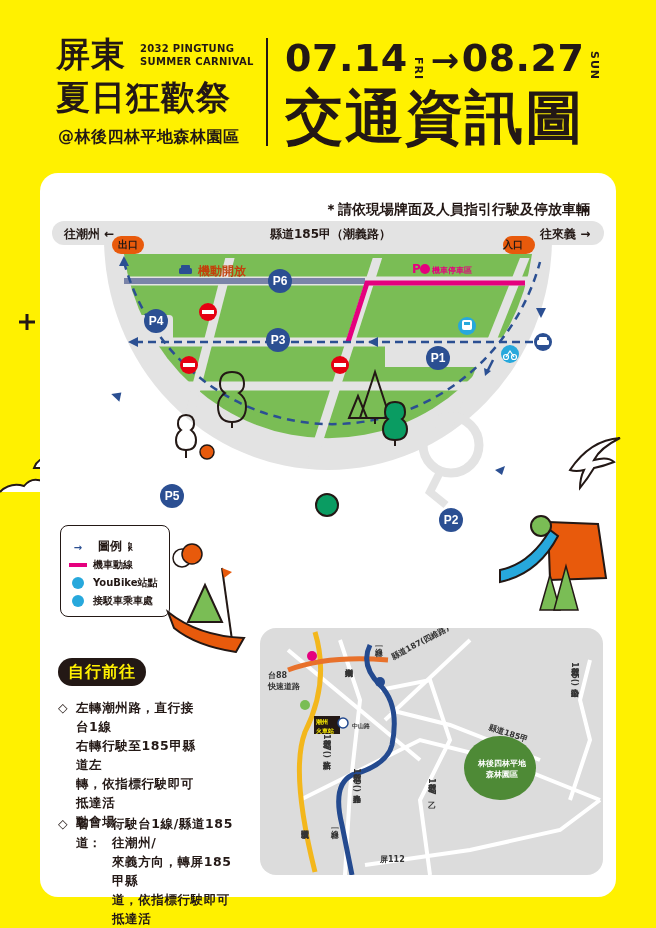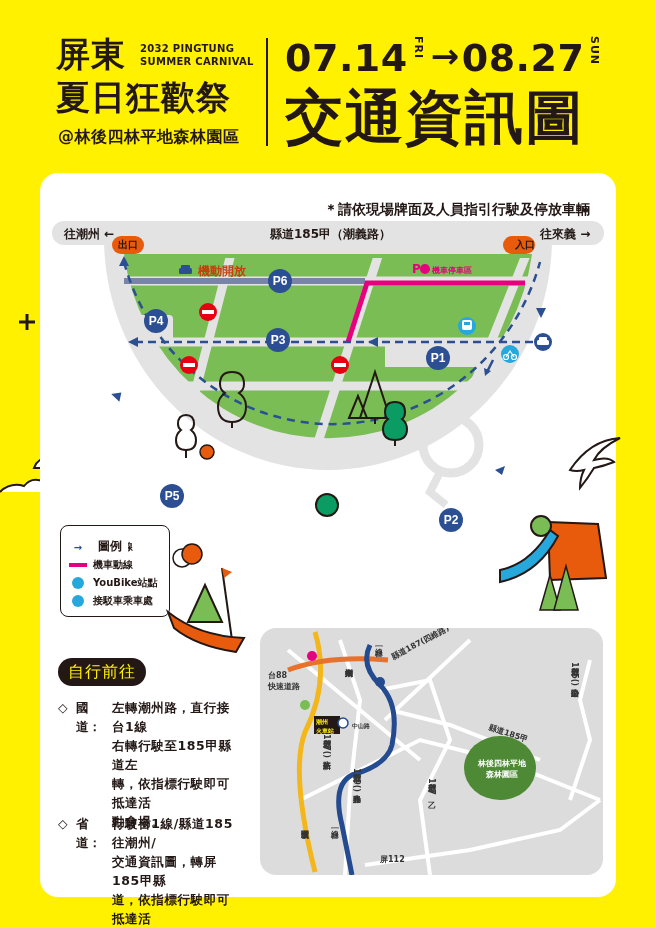--- a/index.html
+++ b/index.html
@@ -5,35 +5,35 @@
   *{box-sizing:border-box;margin:0;padding:0}
   html,body{width:656px;height:928px;overflow:hidden}
   body{background:#fff100;font-family:"DejaVu Sans","Liberation Sans",sans-serif;position:relative;color:#231815}
   .abs{position:absolute}
   
   .h-title1{left:56px;top:36px;font-size:34px;font-weight:900;letter-spacing:1px;line-height:36px}
   .h-en{left:140px;top:42px;font-size:10px;font-weight:700;line-height:13px;letter-spacing:.3px}
   .h-title2{left:56px;top:78px;font-size:34px;font-weight:900;letter-spacing:1px;line-height:38px}
   .h-venue{left:58px;top:127px;font-size:16px;font-weight:700;letter-spacing:.5px}
   .h-divider{left:266px;top:38px;width:2px;height:108px;background:#231815}
-  .h-dates{left:285px;top:36px;height:44px;display:flex;align-items:flex-start;font-size:38px;font-weight:900;letter-spacing:.5px}
+  .h-dates{left:285px;top:36px;height:44px;display:flex;align-items:flex-end;font-size:38px;font-weight:900;letter-spacing:.5px}
   .h-dates .day{font-size:11px;font-weight:700;writing-mode:vertical-rl;margin:0 4px;letter-spacing:1px}
   .h-dates .arr{font-size:34px;margin:0 2px}
   .h-main{left:285px;top:84px;font-size:58px;font-weight:900;letter-spacing:2px;line-height:66px}
   
   .card{left:40px;top:173px;width:576px;height:724px;background:#fff;border-radius:18px}
   .note{left:324px;top:201px;font-size:14px;font-weight:700}
   .map{left:0;top:0;width:656px;height:928px}
   .road-label{font-size:12px;font-weight:700}
   
   .legend{left:60px;top:525px;width:110px;height:92px;border:1.5px solid #231815;border-radius:8px}
   .legend-title{left:92px;top:538px;background:#fff;padding:0 6px;font-size:12px;font-weight:700}
   .lg-row{position:absolute;left:8px;display:flex;align-items:center;font-size:10px;font-weight:700;gap:6px}
   .lg-sw{width:18px;display:flex;justify-content:center}
-  .pill{left:58px;top:658px;width:88px;height:28px;background:#231815;border-radius:14px;color:#fff100;font-size:16px;font-weight:400;display:flex;align-items:center;justify-content:center;letter-spacing:1px}
+  .pill{left:58px;top:658px;width:88px;height:28px;background:#231815;border-radius:14px;color:#fff100;font-size:16px;font-weight:700;display:flex;align-items:center;justify-content:center;letter-spacing:1px}
   .dir-item{position:absolute;left:58px;font-size:12.5px;font-weight:700;line-height:19px;display:flex}
   .dir-item .bullet{width:18px}
   .dir-item .lbl{width:36px}
   .dir-item .txt{width:126px;letter-spacing:.6px}
   .mini{left:260px;top:628px;width:343px;height:247px;background:#dcdcdc;border-radius:16px;overflow:hidden}
   .mini-lbl{position:absolute;font-size:8px;font-weight:700;color:#333;white-space:nowrap}
 </style>
 </head>
 <body>
 
@@ -233,21 +233,21 @@
     <polygon points="222,568 232,572 224,578" fill="#e85a0c"></polygon>
     <path d="M168 612 q30 24 76 26 l-8 14 q-40 -6 -62 -24z" fill="#e85a0c" stroke="#231815" stroke-width="2"></path>
   </g>
 </svg>
 
 <div class="abs note">＊請依現場牌面及人員指引行駛及停放車輛</div>
 <div class="abs road-label" style="left:64px;top:226px"><span>往潮州</span> <span>←</span></div>
 <div class="abs road-label" style="left:270px;top:226px">縣道185甲（潮義路）</div>
 <div class="abs road-label" style="left:540px;top:226px"><span>往來義</span> <span>→</span></div>
 <div class="abs" style="left:112px;top:238px;width:32px;text-align:center;font-size:10px;font-weight:700;color:#231815">出口</div>
-<div class="abs" style="left:503px;top:238px;width:32px;text-align:right;font-size:10px;font-weight:700;color:#231815">入口</div>
+<div class="abs" style="left:503px;top:238px;width:32px;text-align:left;font-size:10px;font-weight:700;color:#231815">入口</div>
 <div class="abs" style="left:198px;top:263px;font-size:12px;font-weight:700;color:#c2410c">機動開放</div>
 <div class="abs" style="left:412px;top:262px;font-size:12px;font-weight:900;color:#e5007e">P</div>
 <div class="abs" style="left:432px;top:265px;font-size:8px;font-weight:700;color:#e5007e">機車停車區</div>
 
 <div class="abs legend">
   <div class="lg-row" style="top:14px">
     <span class="lg-sw" style="color:#2b4f92;font-weight:900">→</span>
     <span>汽車動線</span>
   </div>
   <div class="lg-row" style="top:32px">
@@ -267,34 +267,33 @@
         <span style="display:block;width:12px;height:12px;border-radius:50%;background:#27a8dc"></span>
       </span>
     <span>接駁車乘車處</span>
   </div>
 </div>
 <div class="abs legend-title">圖例</div>
 
 <div class="abs pill">自行前往</div>
 <div class="dir-item" style="top:698px">
   <span class="bullet">◇</span>
-  <span class="lbl">國道：</span>
   <span class="txt">
     <div>左轉潮州路，直行接台1線</div>
     <div>右轉行駛至185甲縣道左</div>
     <div>轉，依指標行駛即可抵達活</div>
     <div>動會場。</div>
   </span>
 </div>
 <div class="dir-item" style="top:814px">
   <span class="bullet">◇</span>
   <span class="lbl">省道：</span>
   <span class="txt">
     <div>行駛台1線/縣道185往潮州/</div>
-    <div>交通資訊圖，轉屏185甲縣</div>
+    <div>來義方向，轉屏185甲縣</div>
     <div>道，依指標行駛即可抵達活</div>
 
   </span>
 </div>
 
 <div class="abs mini">
   <svg width="343" height="247" viewBox="260 628 343 247">
     <g stroke="#fff" fill="none" stroke-width="4">
       <path d="M288 650 L420 760"></path>
       <path d="M340 640 L360 700 L350 790 L345 875"></path>

